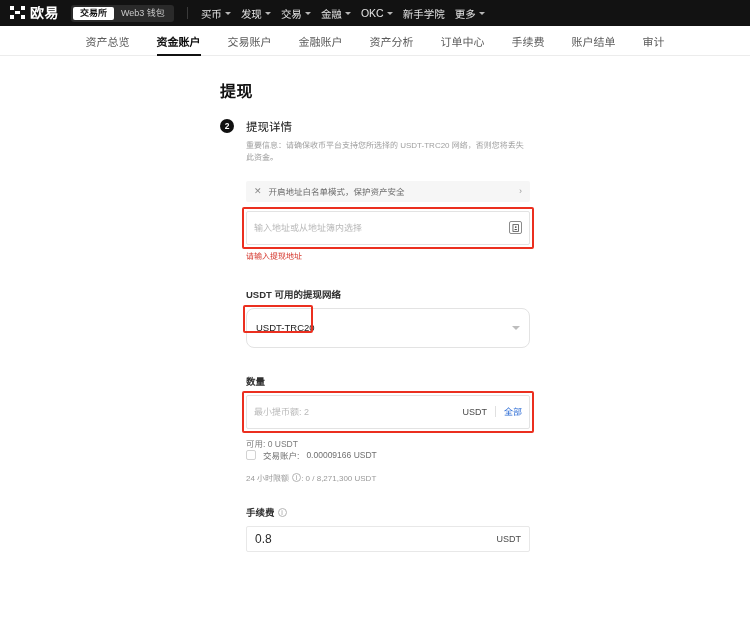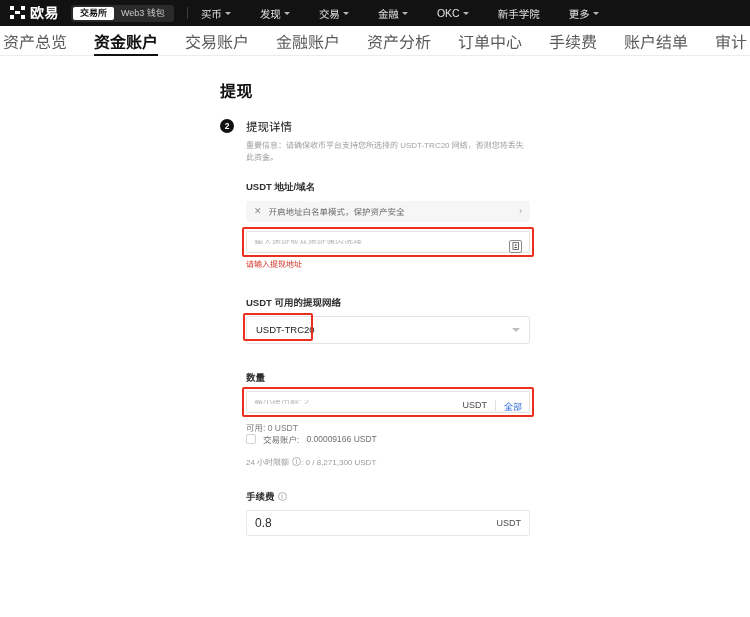--- a/index.html
+++ b/index.html
@@ -45,21 +45,21 @@
   }
   .seg-item {
     font-size: 9px; line-height: 13px;
     padding: 0 7px; border-radius: 2px;
     color: #c9c9c9; cursor: pointer; white-space: nowrap;
   }
   .seg-item.active { background: #ffffff; color: #121212; font-weight: bold; }
   .nav-divider {
     width: 1px; height: 12px; background: #3a3a3a; margin: 0 13px;
   }
-  .nav { display: flex; gap: 29px; }
+  .nav { display: flex; gap: 10px; }
   .nav-item {
     display: flex; align-items: center; gap: 3px;
     color: #e2e2e2; font-size: 10.5px; cursor: pointer; white-space: nowrap;
   }
   .caret {
     width: 0; height: 0;
     border-left: 3px solid transparent;
     border-right: 3px solid transparent;
     border-top: 3.5px solid #b6b6b6;
     margin-top: 1px;
@@ -69,21 +69,21 @@
   .subtabs {
     height: 30px;
     border-bottom: 1px solid #ececec;
     display: flex;
     align-items: center;
     justify-content: center;
     gap: 27px;
     background: #fff;
   }
   .subtab {
-    font-size: 16px; color: #5b5b5b; cursor: pointer;
+    font-size: 11px; color: #5b5b5b; cursor: pointer;
     position: relative; height: 30px; display: flex; align-items: center;
     white-space: nowrap;
   }
   .subtab.active { color: #111; font-weight: bold; }
   .subtab.active::after {
     content: ""; position: absolute; left: 0; right: 0; bottom: 0;
     height: 2px; background: #111;
   }
 
   
@@ -134,40 +134,40 @@
 
   .whitelist-bar {
     height: 21px; background: #f6f6f6; border-radius: 2px;
     display: flex; align-items: center; padding: 0 8px;
     font-size: 8.5px; color: #6c6c6c; cursor: pointer; margin-bottom: 9px;
   }
   .whitelist-bar .x-ico { margin-right: 7px; color: #8a8a8a; font-size: 9px; }
   .whitelist-bar .chev { margin-left: auto; color: #9a9a9a; font-size: 9px; }
 
   .input-row {
-    position: relative; height: 22px;
+    position: relative; height: 34px;
     border: 1px solid #e3e3e3; border-radius: 2px;
-    display: flex; align-items: flex-start; padding: 8px 7px;
+    display: flex; align-items: center; padding: 8px 7px;
     background: #fff;
   }
   .input-row input {
     flex: 1; border: none; outline: none; background: transparent;
     font-size: 9px; color: #1a1a1a;
     font-family: inherit; height: 100%;
   }
   .input-row input::placeholder { color: #b9b9b9; }
   .addr-book-btn {
     width: 13px; height: 13px; border: 1px solid #8c8c8c; border-radius: 2px;
     display: flex; align-items: center; justify-content: center;
     cursor: pointer; background: #fff;
   }
   .err-text { font-size: 8px; color: #d4342a; margin-top: 5px; }
 
   .select-row {
-    height: 28px; border: 1px solid #e3e3e3; border-radius: 2px;
+    height: 40px; border: 1px solid #e3e3e3; border-radius: 8px;
     display: flex; align-items: center; padding: 0 9px;
     font-size: 9.5px; color: #1a1a1a; cursor: pointer; background: #fff;
   }
   .select-row .chev-d {
     margin-left: auto; width: 0; height: 0;
     border-left: 4px solid transparent;
     border-right: 4px solid transparent;
     border-top: 4px solid #bdbdbd;
   }
 
@@ -285,21 +285,20 @@
 
 
     <div class="step">
       <div class="step-bullet bullet-active">2</div>
       <div class="step-head">
         <span class="step-title">提现详情</span>
       </div>
       <div class="warn-note">重要信息：请确保收币平台支持您所选择的 USDT-TRC20 网络，否则您将丢失此资金。</div>
 
       <div class="field">
-        <div class="field-label">USDT 地址/域名</div>
 
         <div class="whitelist-bar">
           <span class="x-ico">✕</span>
           <span>开启地址白名单模式，保护资产安全</span>
           <span class="chev">›</span>
         </div>
 
         <div class="hl">
           <div class="input-row">
             <input type="text" placeholder="输入地址或从地址簿内选择" style="">

